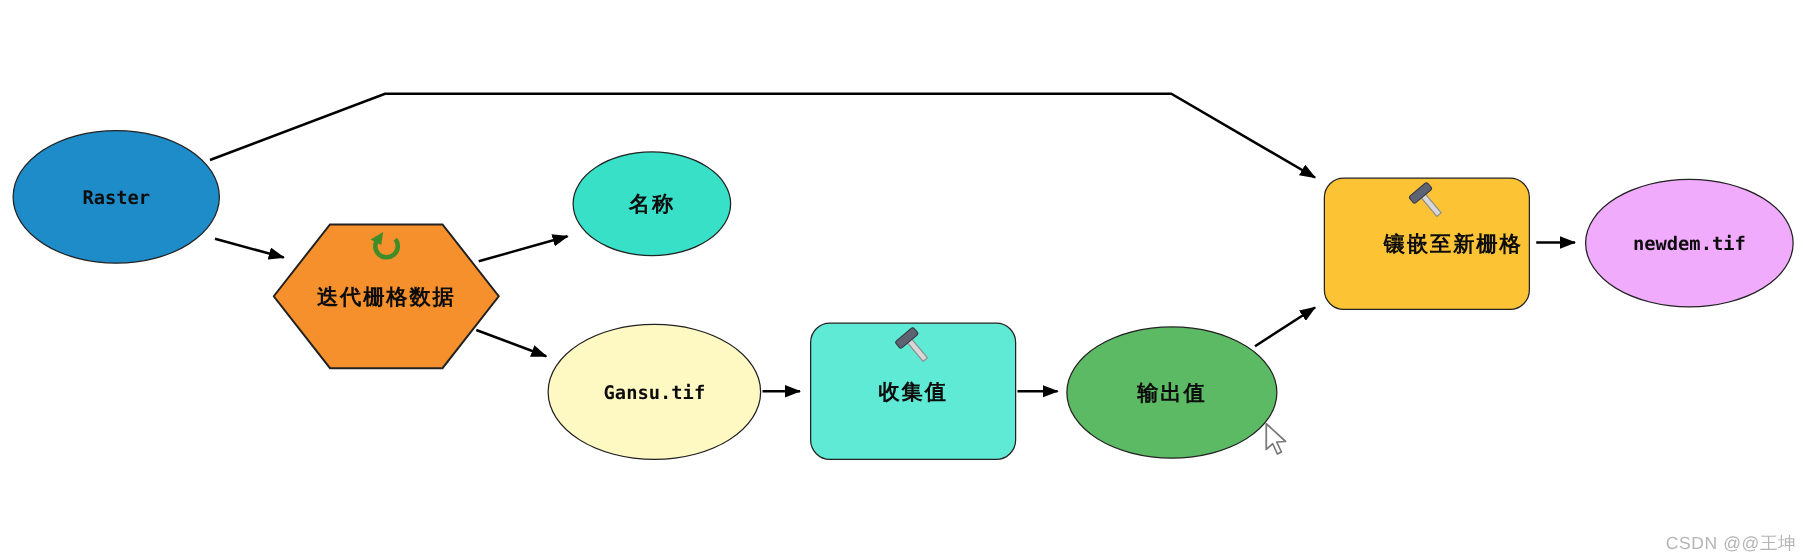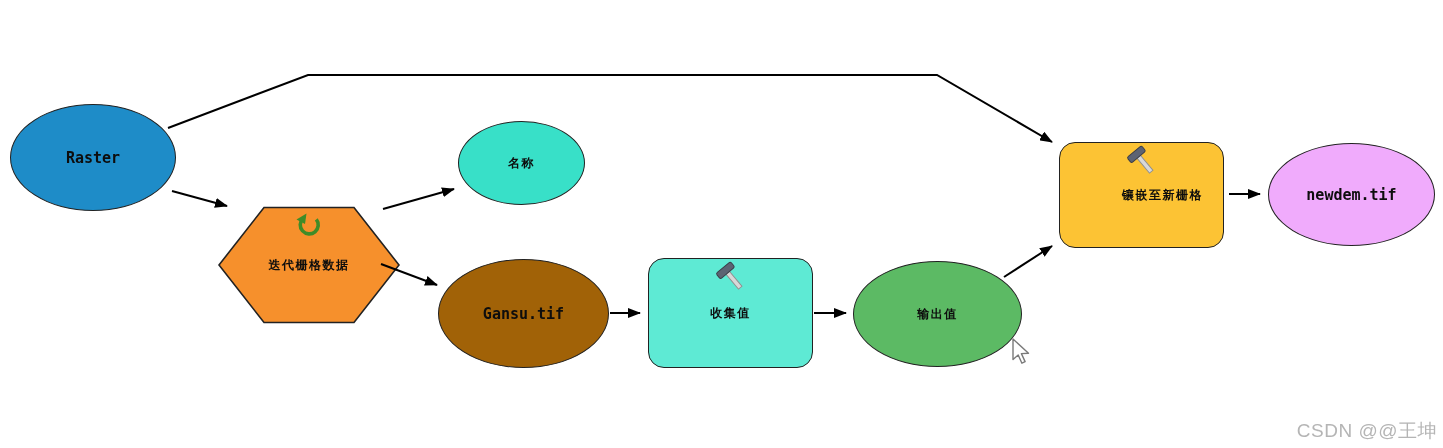--- a/index.html
+++ b/index.html
@@ -13,54 +13,54 @@
   }
   .ellipse{border:1.5px solid #222;border-radius:50%;}
   .tool{border:1.5px solid #222;border-radius:16px;}
   .hexwrap{border:none;}
   .hexwrap svg.hexbg{position:absolute;left:0;top:0;}
   .node-label{
     position:relative;font-weight:bold;color:#0d0d0d;text-align:center;
     white-space:nowrap;z-index:3;
   }
   .mono{font-family:"DejaVu Sans Mono","Liberation Mono",monospace;font-size:15px;}
-  .cjk{font-family:"DejaVu Sans",sans-serif;font-size:12px;letter-spacing:1.5px;}
+  .cjk{font-family:"DejaVu Sans",sans-serif;font-size:17px;letter-spacing:1.5px;}
   .node-icon{position:absolute;top:2px;left:50%;transform:translateX(-50%);z-index:3;overflow:visible;}
   #connector-layer{position:absolute;left:0;top:0;z-index:5;pointer-events:none;}
   .cursor{position:absolute;left:1011px;top:338px;z-index:9;}
   .watermark{
-    position:absolute;right:6px;bottom:4px;font-size:19px;color:#b5b5b5;
+    position:absolute;right:6px;bottom:4px;font-size:14px;color:#b5b5b5;
     font-family:"Liberation Sans","DejaVu Sans",sans-serif;z-index:6;letter-spacing:0.5px;
   }
 </style>
 </head>
 <body>
 
 <div class="canvas">
 
   <div class="node ellipse" style="left: 10px; top: 104px; width: 166px; height: 107px; background: rgb(30, 140, 200); justify-content: center;">
     <span class="node-label mono">Raster</span>
   </div>
 
-  <div class="node hexwrap" style="left:218px;top:178px;width:182px;height:118px;margin-top:28px;">
+  <div class="node hexwrap" style="left:218px;top:178px;width:182px;height:118px;">
     <svg class="hexbg" width="182" height="118" viewBox="0 0 182 118">
       <polygon points="1,59 46,1.5 136,1.5 181,59 136,116.5 46,116.5" stroke="#222" stroke-width="1.6" fill="#F6902C"></polygon>
     </svg>
     <svg class="node-icon" style="top:4px;" width="28" height="28" viewBox="0 0 28 28">
       <path d="M 21.3 9.3 A 9 9 0 1 1 8 8.4" fill="none" stroke-width="3.6" stroke="#3F8C28"></path>
       <polygon points="1.5,9.5 11.5,3.5 10,14" fill="#3F8C28"></polygon>
     </svg>
     <span class="node-label cjk">迭代栅格数据</span>
   </div>
 
   <div class="node ellipse" style="left: 458px; top: 121px; width: 127px; height: 84px; background: rgb(56, 224, 200);">
     <span class="node-label cjk">名称</span>
   </div>
 
-  <div class="node ellipse" style="left: 438px; top: 259px; width: 171px; height: 109px; background: #a16207;">
+  <div class="node ellipse" style="left: 438px; top: 259px; width: 171px; height: 109px; background: #fef9c3;">
     <span class="node-label mono">Gansu.tif</span>
   </div>
 
   <div class="node tool" style="left: 648px; top: 258px; width: 165px; height: 110px; background: #5eead4;">
     <svg class="node-icon" width="32" height="32" viewBox="0 0 34 34">
       <g transform="rotate(-40 17 17)">
         <rect x="14.8" y="11" width="4.8" height="21" stroke="#8f8f8f" stroke-width="1" fill="#D8D8D8"></rect>
         <rect x="7" y="4" width="20" height="7.5" rx="2" stroke="#3a3d48" stroke-width="1" fill="#5C6373"></rect>
       </g>
     </svg>

